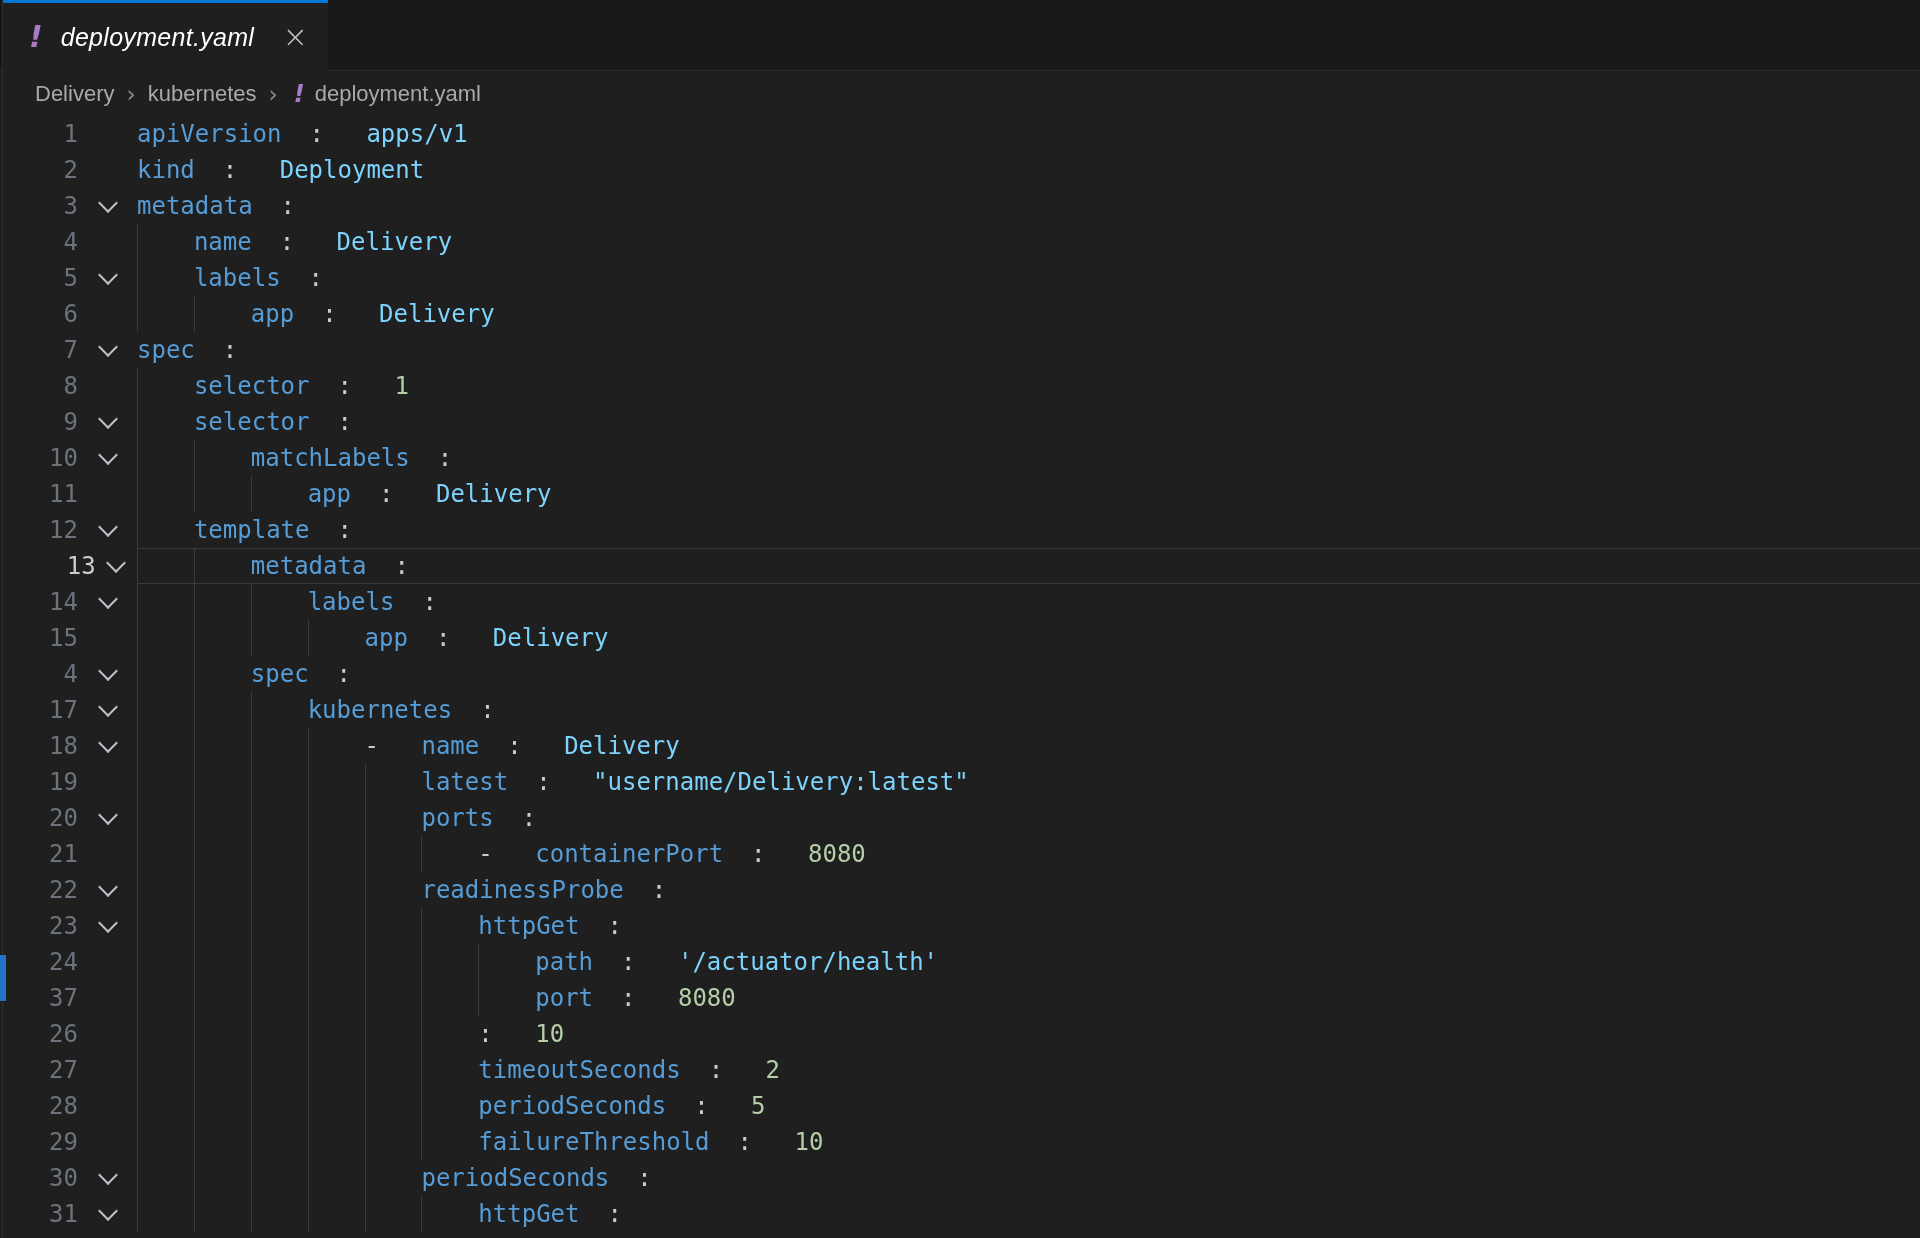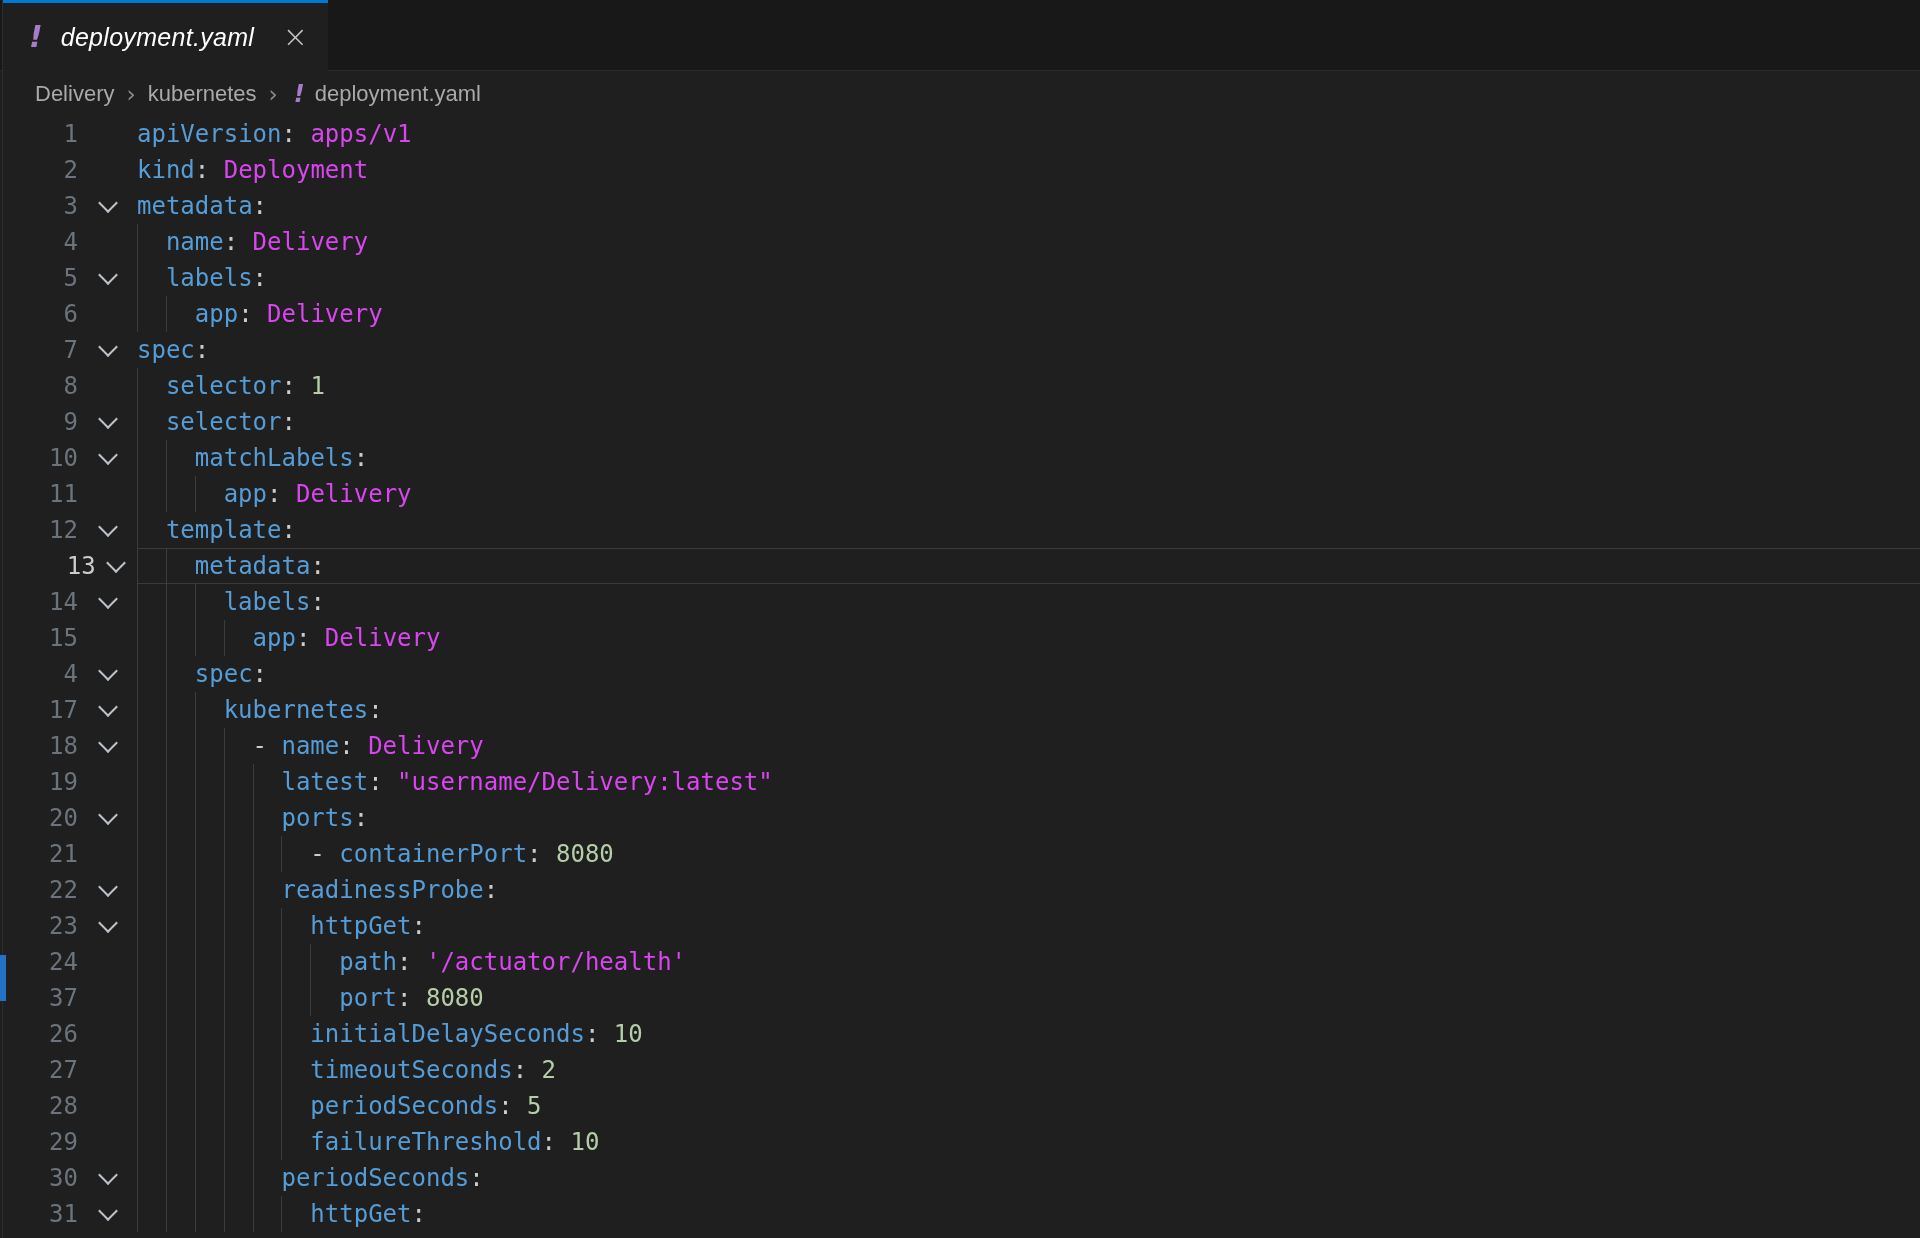--- a/index.html
+++ b/index.html
@@ -25,24 +25,24 @@
   .bc-icon{font:italic 700 24px/1 "DejaVu Sans",sans-serif;color:#a77cc9;margin:0 10px 0 4px;}
 
   
   .editor{position:relative;font-family:"DejaVu Sans Mono",monospace;font-size:24px;}
   .line{display:flex;height:36px;line-height:36px;}
   .gutter{flex:none;width:137px;display:flex;}
   .num{width:78px;text-align:right;color:#6b737c;font-size:24px;}
   .fold{width:59px;display:flex;align-items:center;justify-content:center;}
   .chev{display:block;width:12px;height:12px;border-right:2px solid #bcc2c9;
         border-bottom:2px solid #bcc2c9;transform:rotate(45deg);position:relative;top:-3px;}
-  .code{flex:1;display:flex;white-space:pre;}
+  .code{flex:1;display:flex;white-space:pre;gap:28px;}
   .guide{flex:none;width:2ch;box-sizing:border-box;border-left:1px solid #3c3c3c;}
   .tk-key{color:#569cd6;}
-  .tk-str{color:#d946ef;}
+  .tk-str{color:#7dd3fc;}
   .tk-num{color:#b5cea8;}
   .tk-punc{color:#cccccc;}
   .line.current .code{box-shadow:inset 0 1px 0 #3a3a3a,inset 0 -1px 0 #3a3a3a;}
   .line.current .num{color:#cccccc;margin-left:41px;}
 
   .left-marker{position:absolute;left:0;top:955px;width:6px;height:46px;background:#2472c8;z-index:6;}
 </style>
 </head>
 <body>
 
@@ -268,21 +268,21 @@
           <span class="num">37</span>
           <span class="fold"></span>
         </div>
         <div class="code"><span class="guide"></span><span class="guide"></span><span class="guide"></span><span class="guide"></span><span class="guide"></span><span class="guide"></span><span class="guide"></span><span class="tk-key">port</span><span class="tk-punc">: </span><span class="tk-num">8080</span></div>
       </div>
       <div class="line">
         <div class="gutter">
           <span class="num">26</span>
           <span class="fold"></span>
         </div>
-        <div class="code"><span class="guide"></span><span class="guide"></span><span class="guide"></span><span class="guide"></span><span class="guide"></span><span class="guide"></span><span class="tk-key">initialDelaySeconds</span><span class="tk-punc">: </span><span class="tk-num">10</span></div>
+        <div class="code"><span class="guide"></span><span class="guide"></span><span class="guide"></span><span class="guide"></span><span class="guide"></span><span class="guide"></span><span class="tk-punc">: </span><span class="tk-num">10</span></div>
       </div>
       <div class="line">
         <div class="gutter">
           <span class="num">27</span>
           <span class="fold"></span>
         </div>
         <div class="code"><span class="guide"></span><span class="guide"></span><span class="guide"></span><span class="guide"></span><span class="guide"></span><span class="guide"></span><span class="tk-key">timeoutSeconds</span><span class="tk-punc">: </span><span class="tk-num">2</span></div>
       </div>
       <div class="line">
         <div class="gutter">

